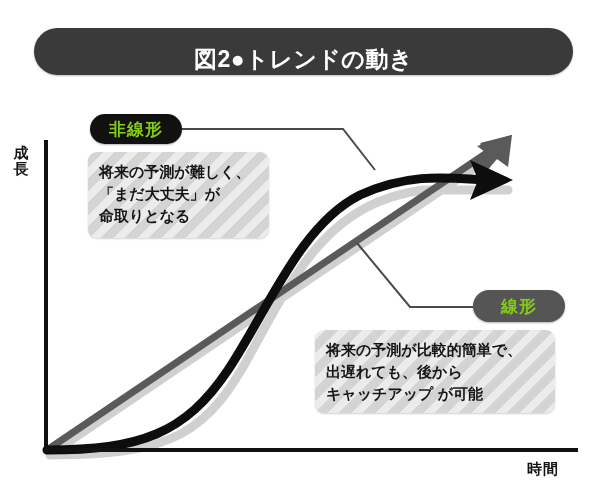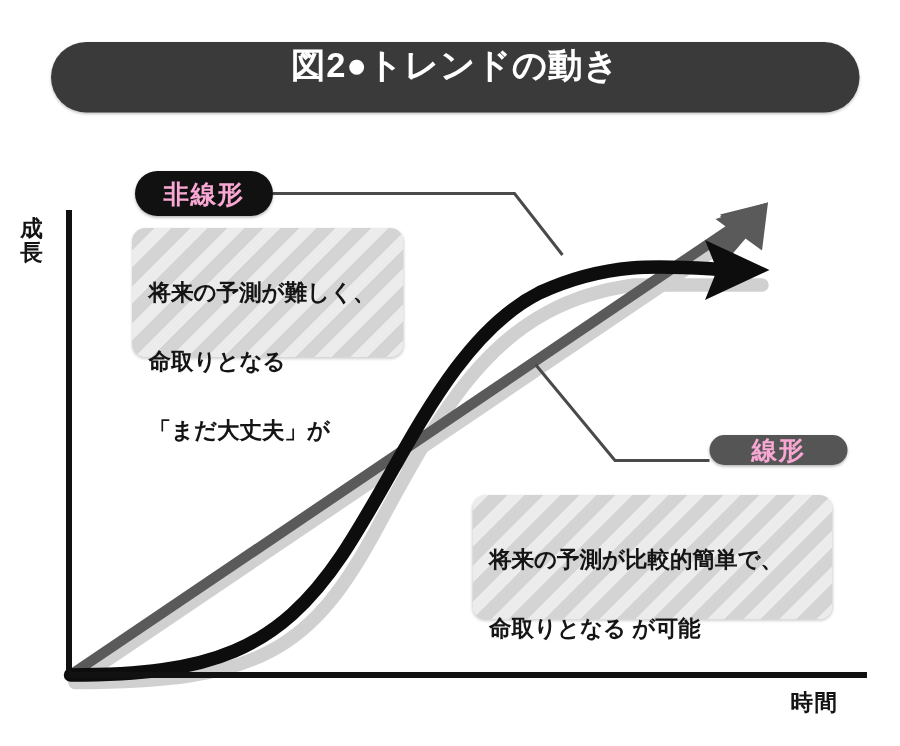--- a/index.html
+++ b/index.html
@@ -19,21 +19,21 @@
   
   #title-banner {
     position: absolute;
     left: 34px;
     top: 28px;
     width: 539px;
     height: 47px;
     background: #3a3a3a;
     border-radius: 24px;
     display: flex;
-    align-items: flex-start;
+    align-items: flex-end;
     justify-content: center;
     box-shadow: 0 1px 2px rgba(0,0,0,0.25);
   }
   #title-text {
     color: #ffffff;
     font-size: 23px;
     font-weight: bold;
     letter-spacing: 0.5px;
     white-space: nowrap;
   }
@@ -68,38 +68,38 @@
     letter-spacing: 1px;
   }
 
   
   .badge {
     position: absolute;
     display: flex;
     align-items: center;
     justify-content: center;
     border-radius: 16px;
-    color: #f9a8d4;
+    color: #84cc16;
     font-size: 17px;
     font-weight: bold;
     letter-spacing: 1px;
     box-shadow: 0 1px 2px rgba(0,0,0,0.3);
   }
   #badge-nonlinear {
     left: 90px;
     top: 114px;
     width: 92px;
     height: 30px;
     background: #111111;
   }
   #badge-linear {
     left: 473px;
     top: 290px;
     width: 92px;
-    height: 20px;
+    height: 32px;
     background: #555555;
   }
 
   
   .callout {
     position: absolute;
     border-radius: 9px;
     background-color: #d4d4d4;
     background-image: repeating-linear-gradient(
       -45deg,
@@ -109,21 +109,21 @@
       rgba(0,0,0,0.0) 17px
     );
     box-sizing: border-box;
     padding: 9px 11px 8px 11px;
     color: #151515;
     font-size: 15px;
     font-weight: bold;
     line-height: 1.48;
     box-shadow: 0 1px 2px rgba(0,0,0,0.18);
   }
-  .callout .cl { display: block; white-space: nowrap; margin-top: 24px; }
+  .callout .cl { display: block; white-space: nowrap; }
 
   #callout-nonlinear {
     left: 88px;
     top: 152px;
     width: 181px;
     height: 86px;
   }
   #callout-linear {
     left: 315px;
     top: 330px;
@@ -177,22 +177,23 @@
     <span>成</span>
     <span>長</span>
   </div>
   <div class="axis-label" id="x-axis-label">時間</div>
 
   <div class="badge" id="badge-nonlinear">非線形</div>
   <div class="badge" id="badge-linear">線形</div>
 
   <div class="callout" id="callout-nonlinear">
     <span class="cl">将来の予測が難しく、</span>
+    <span class="cl">「まだ大丈夫」が</span>
     <span class="cl">命取りとなる</span>
-    <span class="cl">「まだ大丈夫」が</span>
   </div>
 
   <div class="callout" id="callout-linear">
     <span class="cl">将来の予測が比較的簡単で、</span>
-    <span class="cl">命取りとなる が可能</span>
+    <span class="cl">出遅れても、後から</span>
+    <span class="cl">キャッチアップ が可能</span>
   </div>
 
 </div>
 
 </body></html>

